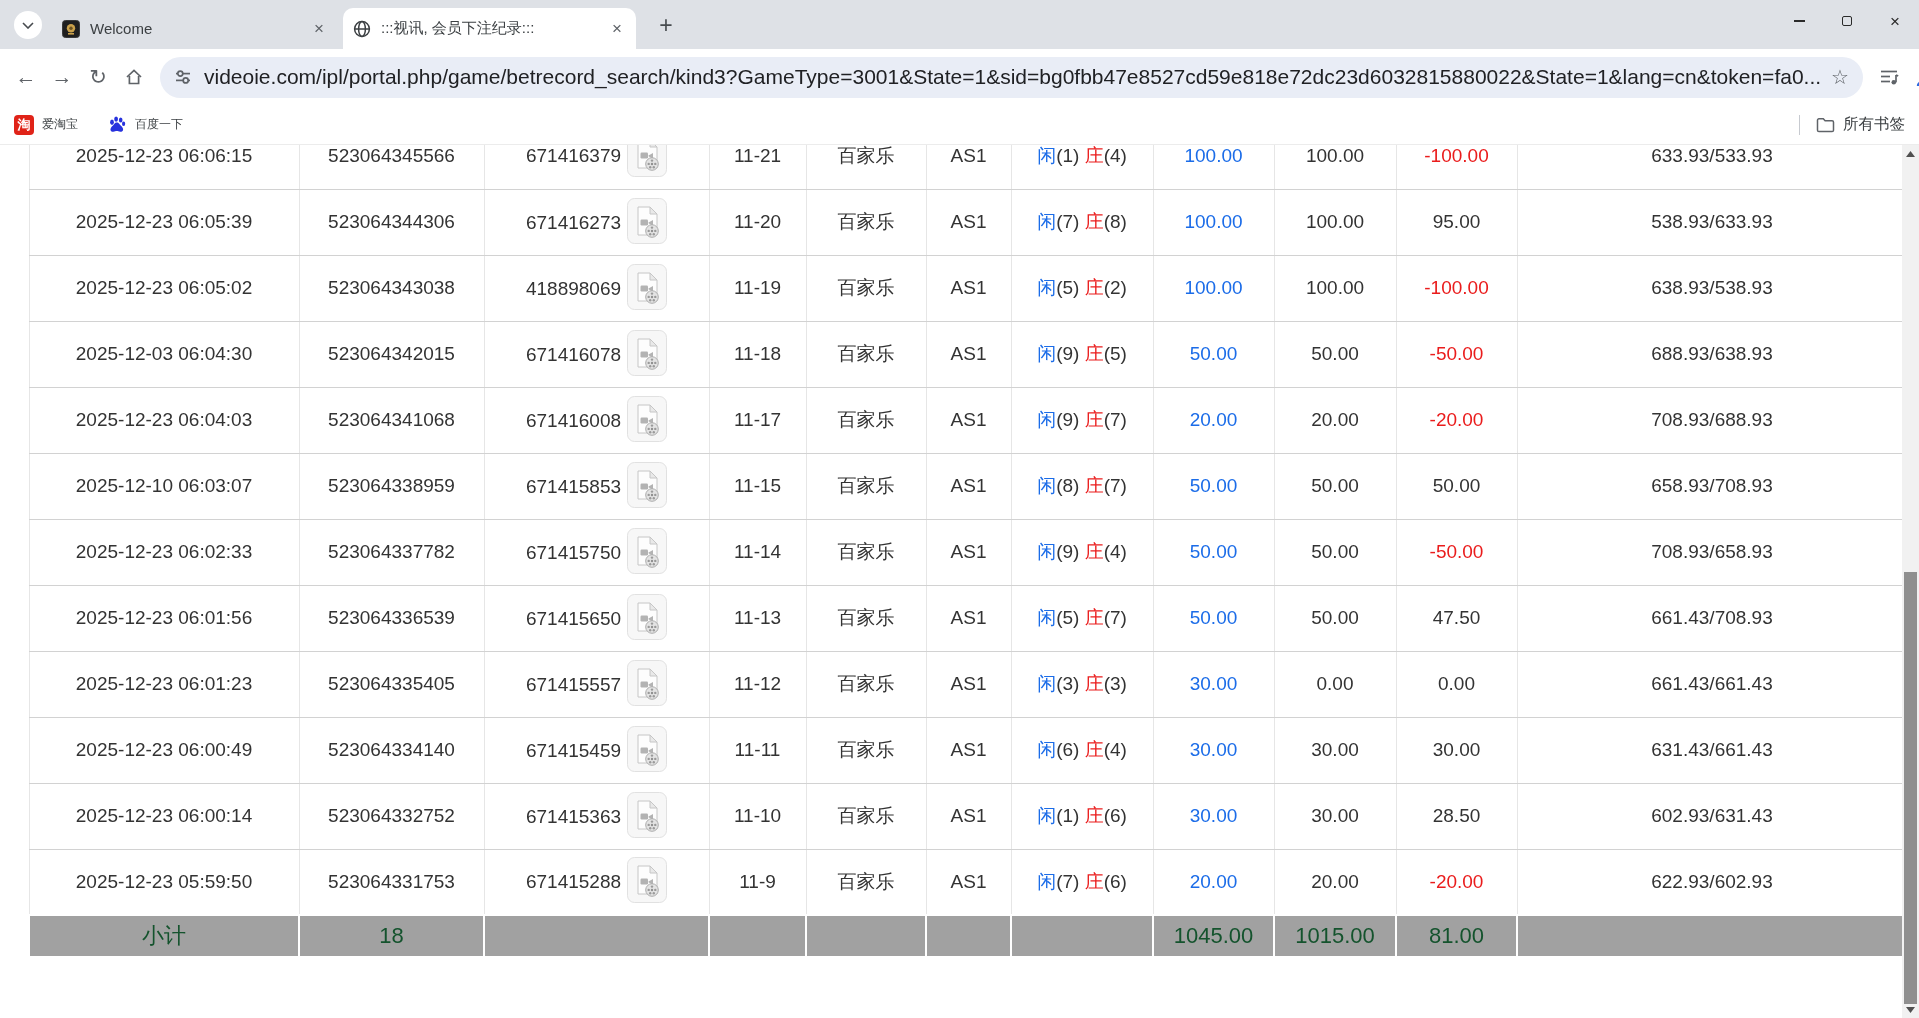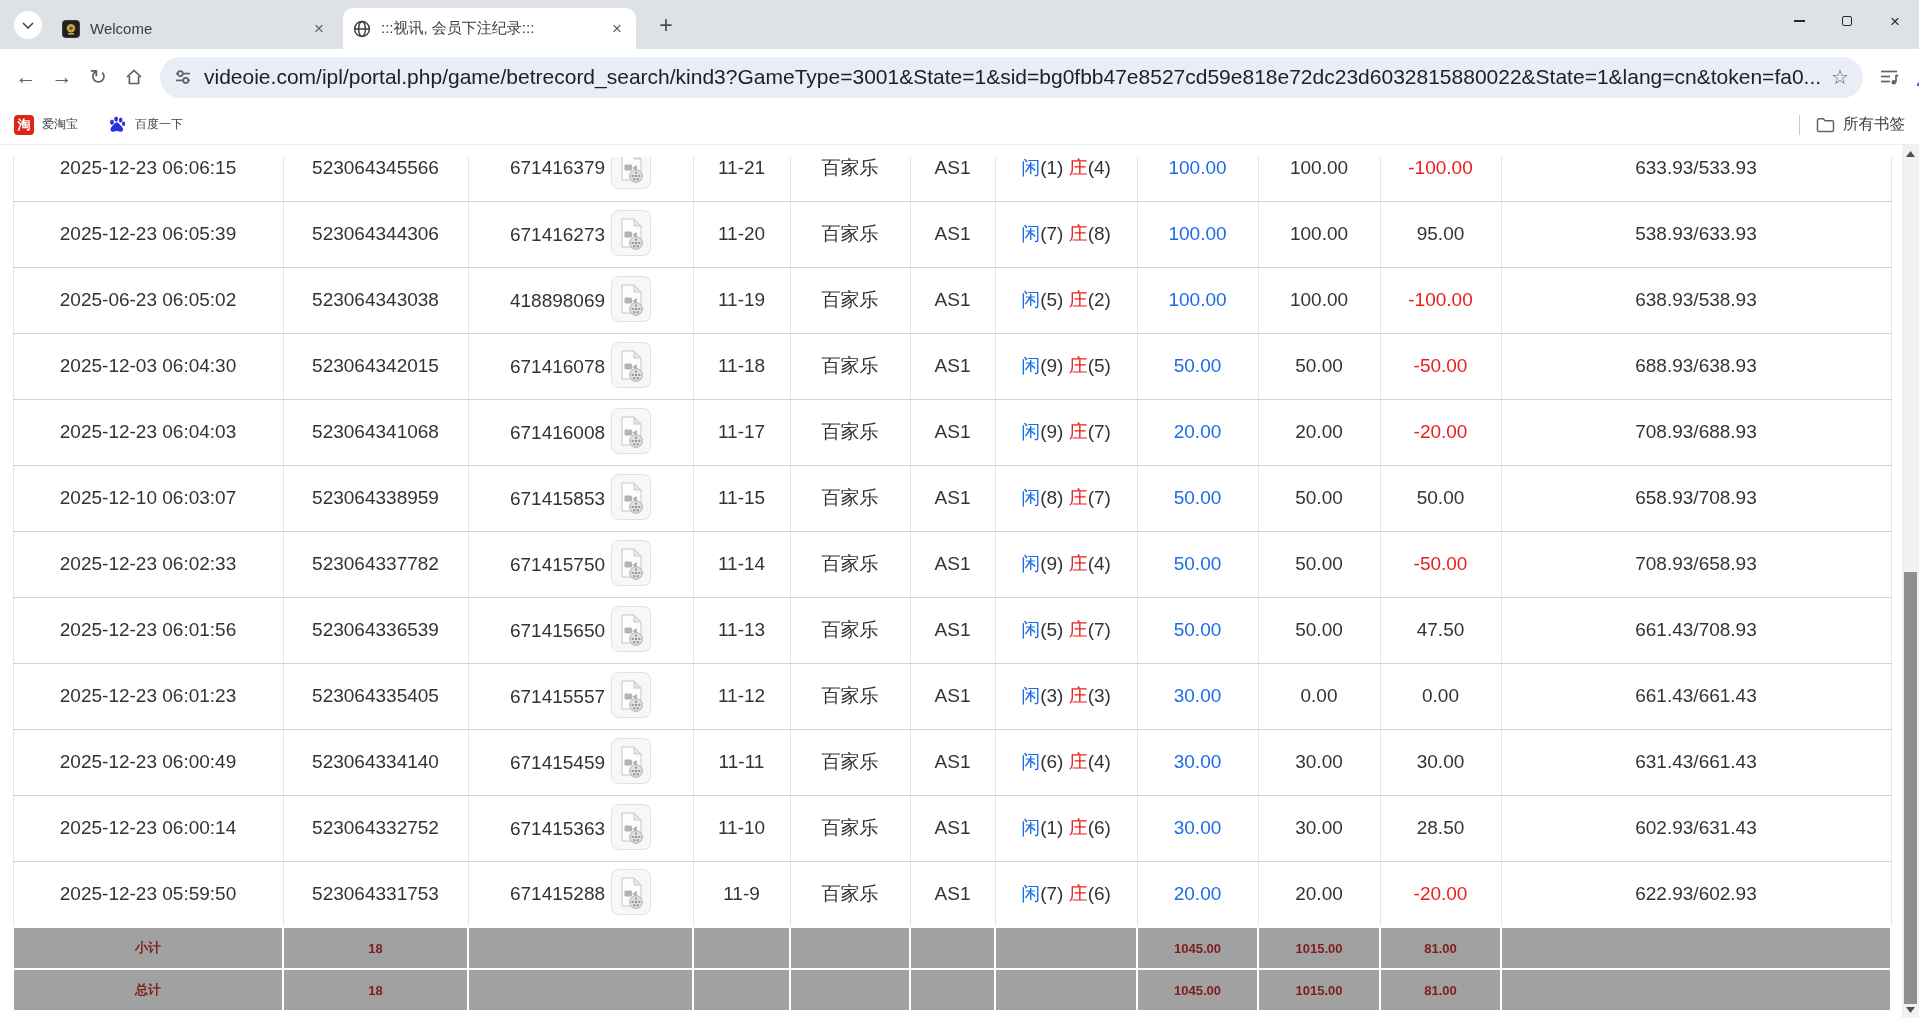--- a/index.html
+++ b/index.html
@@ -38,31 +38,31 @@
   
   .bookmarks{position:absolute;top:105px;left:0;right:0;height:40px;background:#fff;display:flex;align-items:center;padding:0 14px;border-bottom:1px solid #ececec;}
   .bm-item{display:flex;align-items:center;margin-right:30px;cursor:pointer;}
   .bm-item .bm-label{font-size:12px;color:#3c4043;margin-left:8px;}
   .bm-taobao-icon{width:20px;height:20px;border-radius:4px;background:#e02318;display:flex;align-items:center;justify-content:center;color:#fff;font-size:13px;font-weight:bold;}
   .bm-right{margin-left:auto;display:flex;align-items:center;}
   .bm-divider{width:1px;height:20px;background:#c7cad0;margin-right:16px;}
   .all-bm-label{font-size:15.5px;color:#3c4043;margin-left:8px;cursor:pointer;}
 
   
-  .content{position:absolute;top:145px;left:0;right:17px;bottom:0;overflow:hidden;padding:0 12px;background:#fff;margin-top:12px;}
+  .content{position:absolute;top:145px;left:0;right:17px;bottom:0;overflow:hidden;padding:0 28px;background:#fff;}
   table{width:100%;border-collapse:collapse;table-layout:fixed;margin-top:-22px;font-size:19px;color:#333;}
   tbody td{height:66px;text-align:center;border-bottom:1px solid #d2d2d2;border-left:1px solid #e6e6e6;border-right:1px solid #e6e6e6;padding:0;overflow:hidden;white-space:nowrap;}
   tbody tr:first-child td{border-top:none;}
   .video-btn{background:none;border:none;padding:0;margin-left:6px;vertical-align:middle;cursor:pointer;}
   .gid{vertical-align:middle;}
   .blue{color:var(--blue);}
   .red{color:var(--red);}
   .bet-link{color:var(--blue);cursor:pointer;}
   .neg{color:var(--red);}
-  tfoot td{height:42px;background:var(--footer-gray);border:2px solid #fff;color:#7f1d1d;font-weight:700;font-size:13px;text-align:center;overflow:hidden;white-space:nowrap;}
+  tfoot td{height:42px;background:var(--footer-gray);border:2px solid #fff;color:#14532d;font-weight:400;font-size:22px;text-align:center;overflow:hidden;white-space:nowrap;}
 
   
   .scrollbar{position:absolute;top:145px;right:0;bottom:0;width:17px;background:#f1f1f1;}
   .scroll-arrow{position:absolute;left:0;width:17px;height:17px;display:flex;align-items:center;justify-content:center;color:#505050;cursor:pointer;}
   .scroll-up{top:0;}
   .scroll-down{bottom:0;}
   .scroll-thumb{position:absolute;top:427px;left:2px;width:13px;height:432px;background:#8f8f8f;cursor:pointer;}
 </style>
 </head>
 <body>
@@ -253,21 +253,21 @@
     <td>11-20</td>
     <td>百家乐</td>
     <td>AS1</td>
     <td><span class="blue">闲</span><span>(7)</span> <span class="red">庄</span><span>(8)</span></td>
     <td><span class="bet-link">100.00</span></td>
     <td>100.00</td>
     <td>95.00</td>
     <td>538.93/633.93</td>
   </tr>
           <tr>
-    <td>2025-06-23 06:05:02</td>
+    <td>2025-12-23 06:05:02</td>
     <td>523064343038</td>
     <td>
       <span class="gid">418898069</span><button class="video-btn"><svg width="40" height="46" viewBox="0 0 40 46">
                   <rect x="0.5" y="0.5" width="39" height="45" rx="7" fill="#f7f7f7" stroke="#e1e1e1"></rect>
                   <path d="M11 9 h12 l7 7 v21 h-19 z" fill="#fdfdfd" stroke="#c6c6c6"></path>
                   <path d="M23 9 l7 7 h-7 z" fill="#e9e9e9" stroke="#c6c6c6"></path>
                   <rect x="13.5" y="21.5" width="7.5" height="6" rx="1.2" fill="#b3b3b3"></rect>
                   <path d="M21.5 24.5 l4.5-2.6 v6 l-4.5-2.6 z" fill="#b3b3b3"></path>
                   <circle cx="25" cy="33" r="6.3" fill="#e3e3e3" stroke="#adadad"></circle>
                   <circle cx="25" cy="33" r="1.2" fill="#8f8f8f"></circle>
@@ -547,33 +547,20 @@
     <td></td>
     <td></td>
     <td></td>
     <td></td>
     <td></td>
     <td>1045.00</td>
     <td>1015.00</td>
     <td>81.00</td>
     <td></td>
   </tr>
-          <tr>
-    <td>总计</td>
-    <td>18</td>
-    <td></td>
-    <td></td>
-    <td></td>
-    <td></td>
-    <td></td>
-    <td>1045.00</td>
-    <td>1015.00</td>
-    <td>81.00</td>
-    <td></td>
-  </tr>
         </tfoot>
     </table>
   </div>
 
   <div class="scrollbar">
     <div class="scroll-arrow scroll-up">
       <svg width="9" height="6" viewBox="0 0 9 6">
           <polygon points="4.5,0 9,6 0,6" fill="#505050"></polygon>
         </svg>
     </div>

